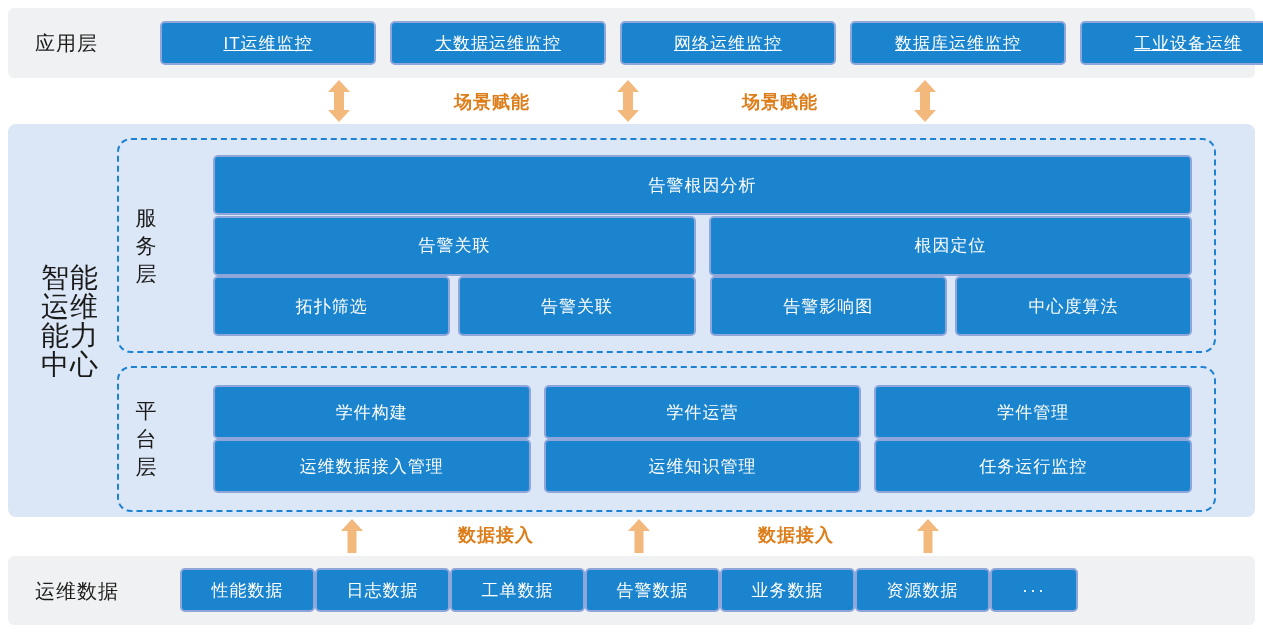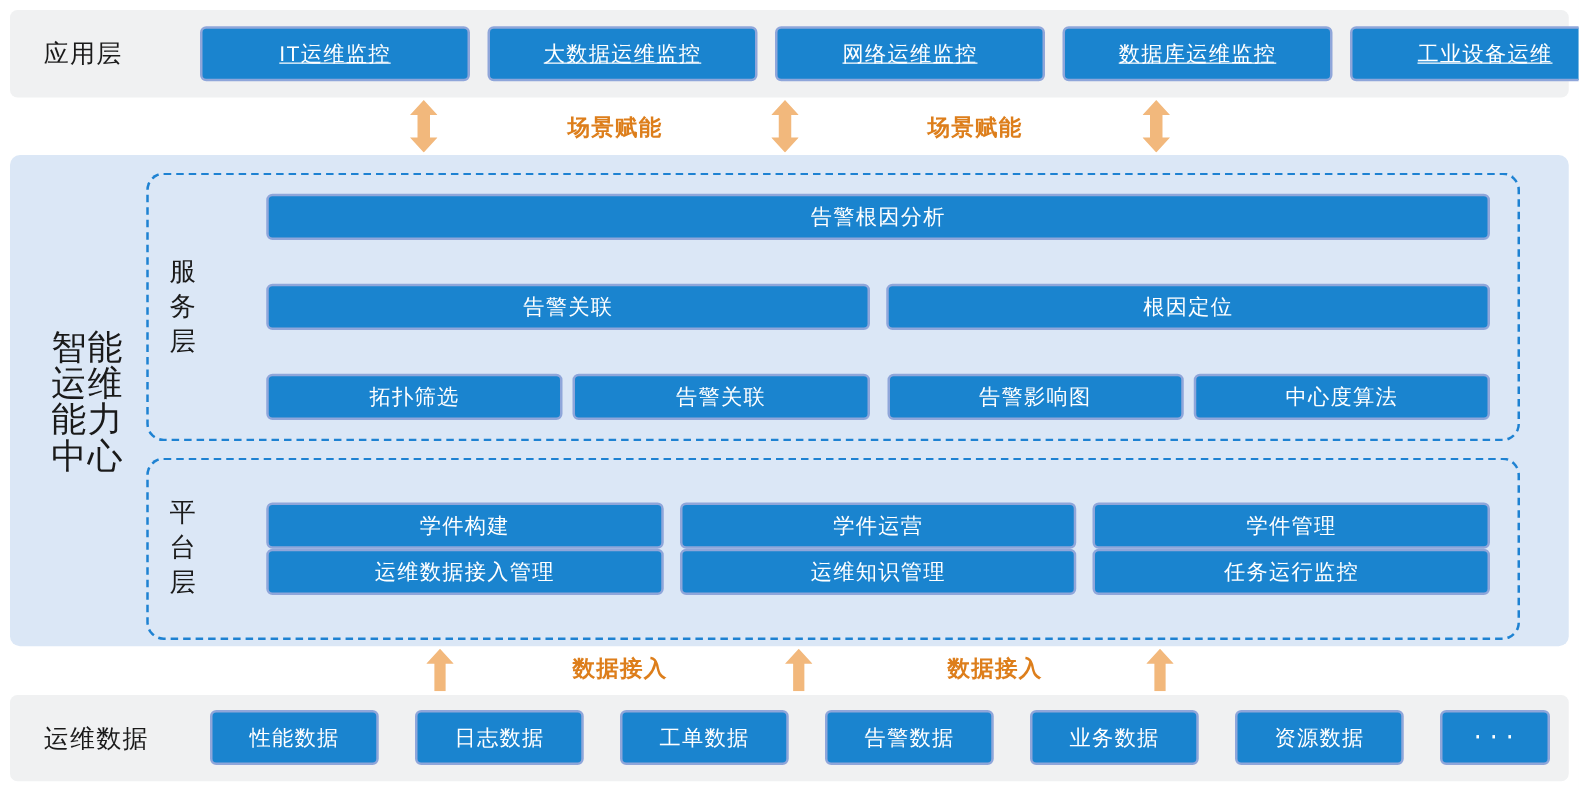--- a/index.html
+++ b/index.html
@@ -11,21 +11,21 @@
   .band.gray{background:var(--band-gray,#f0f1f2);border-radius:6px;}
   .band.top{top:8px;height:70px;text-align:center;}
   .band.middle{top:124px;height:393px;background:var(--band-blue,#dbe7f6);border-radius:8px;}
   .band.bottom{top:556px;height:69px;}
   .band-label{
     position:absolute;left:27px;top:50%;transform:translateY(-50%);
     font-size:20px;letter-spacing:1px;white-space:nowrap;
   }
   .hboxes{position:absolute;display:flex;}
   .top-boxes{left:152px;top:13px;height:44px;gap:14px;}
-  .bottom-boxes{left:160px;top:12px;height:44px;gap:29px;font-family:Liberation Mono, monospace;}
+  .bottom-boxes{left:172px;top:12px;height:44px;}
   .bluebox{
     background:var(--box-blue,#1a84cf);
     border:2px solid var(--box-border,#8fa6da);
     border-radius:5px;color:#fff;font-size:17px;letter-spacing:1px;
     display:flex;align-items:center;justify-content:center;
     box-sizing:border-box;white-space:nowrap;
   }
   .w-std{width:216px;text-decoration:underline;}
   .w-data{width:135px;}
   .w-dots{width:80px;}
@@ -69,21 +69,21 @@
     position:absolute;left:14px;top:0;height:100%;width:26px;
     display:flex;flex-direction:column;justify-content:center;align-items:center;
     font-size:21px;line-height:28px;letter-spacing:0;
   }
   .rows{
     position:absolute;left:52px;right:22px;top:0;height:100%;
     box-sizing:border-box;display:flex;flex-direction:column;justify-content:space-between;
   }
   .service .rows{padding:15px 0;}
   .platform .rows{padding:17px 0;justify-content:center;}
-  .row{display:flex;gap:13px;height:37px;padding-left:42px;}
+  .row{display:flex;gap:13px;height:60px;padding-left:42px;}
   .row .bluebox{flex:1;}
   .row.quads{gap:8px;}
   .row.quads .midgap{margin-left:6px;}
 </style>
 </head>
 <body>
 
 <div class="canvas">
 
   <section class="band gray top">

